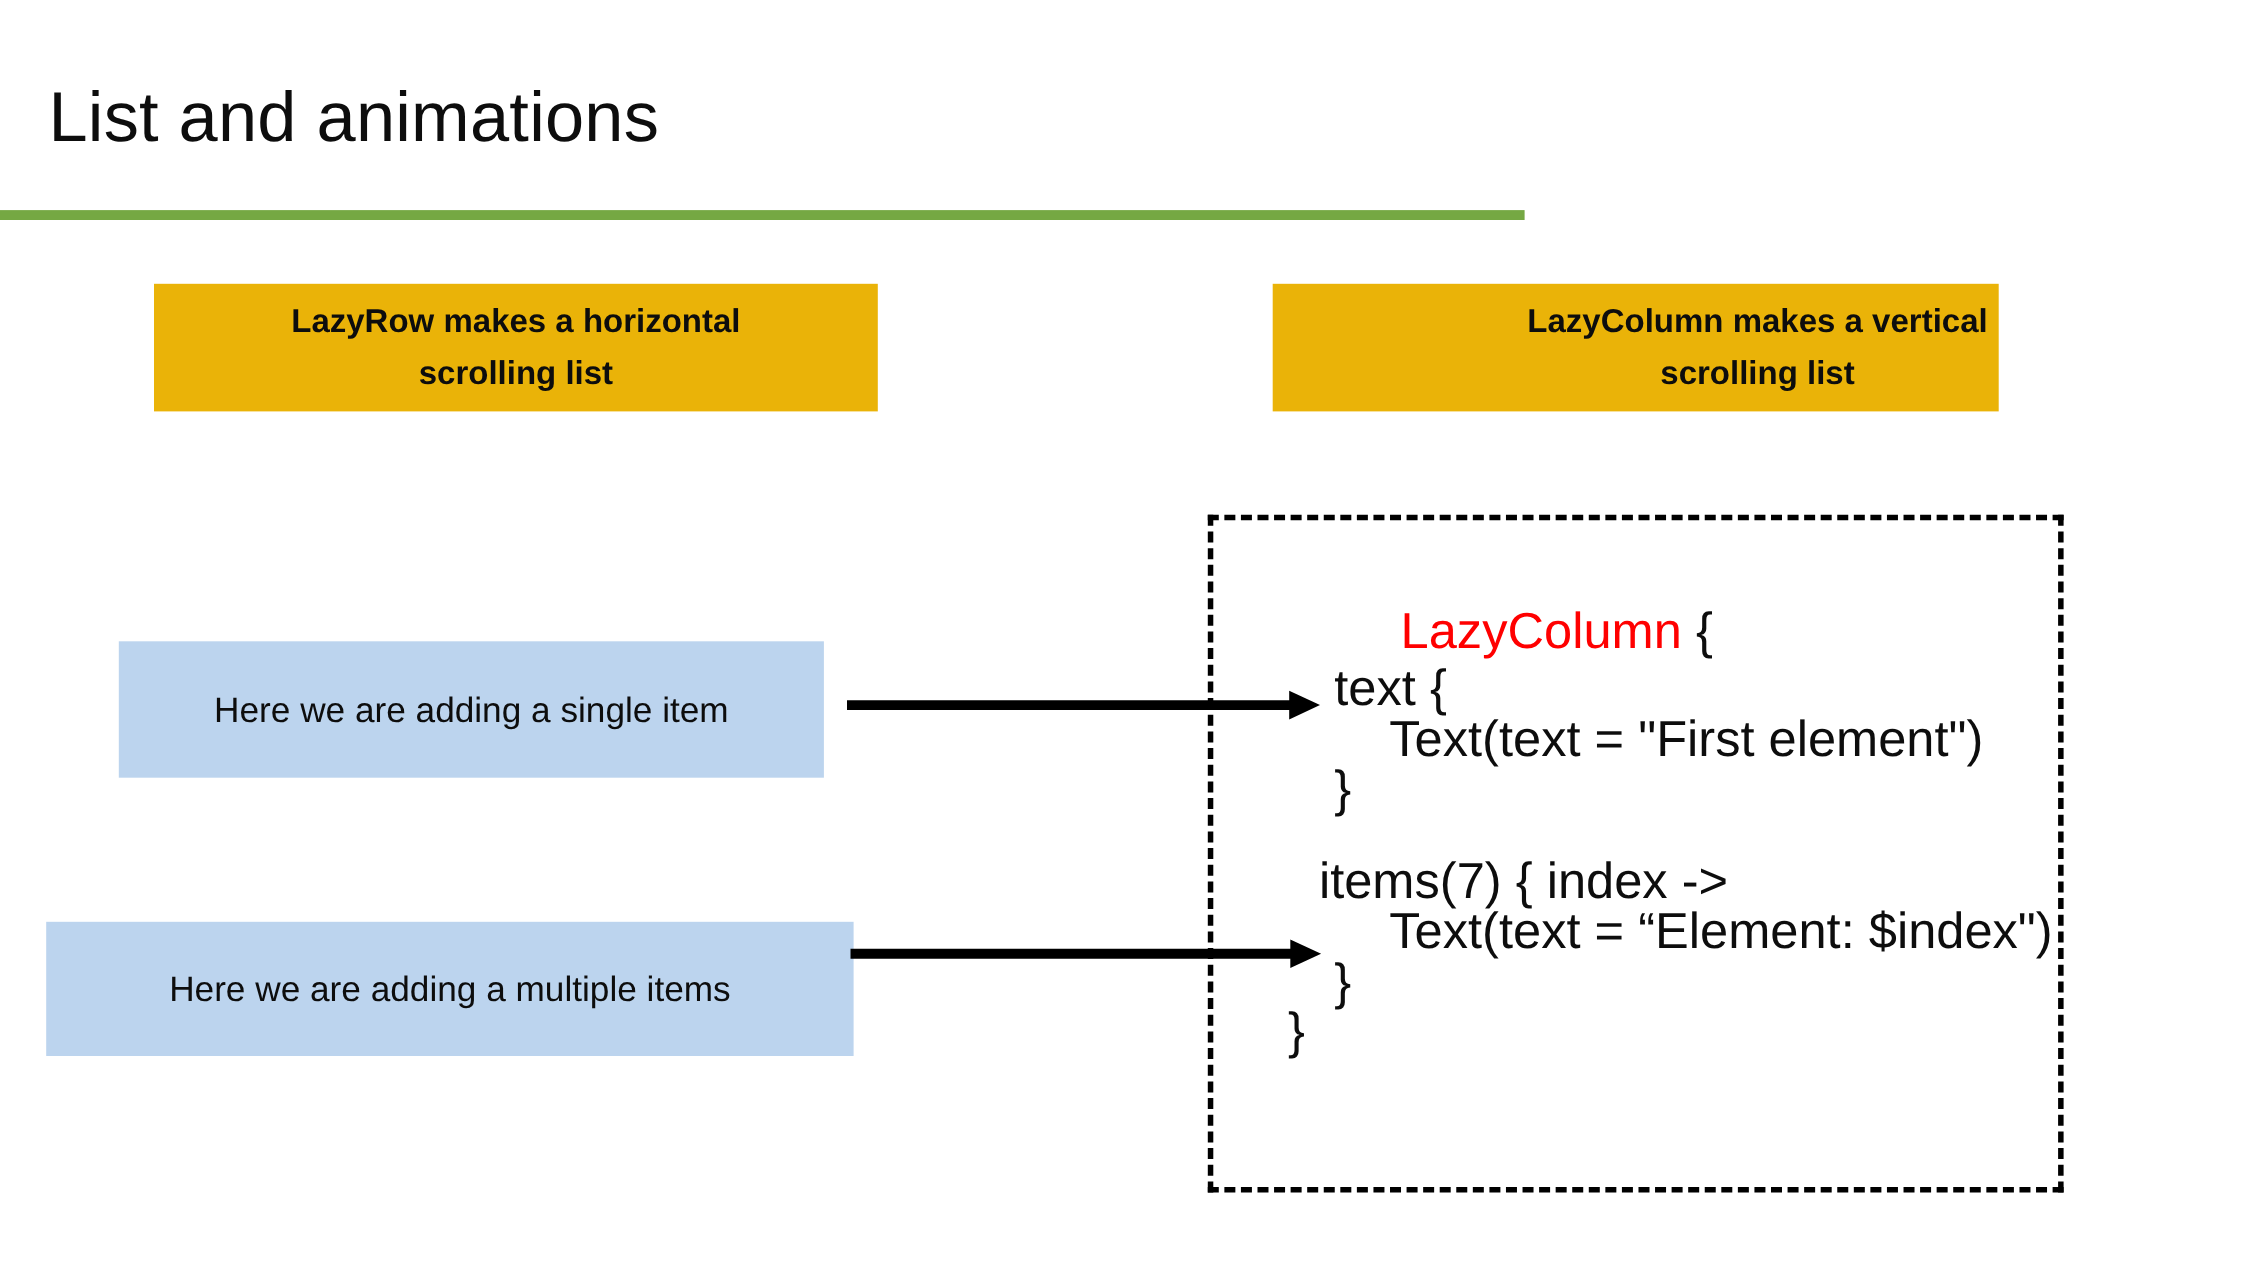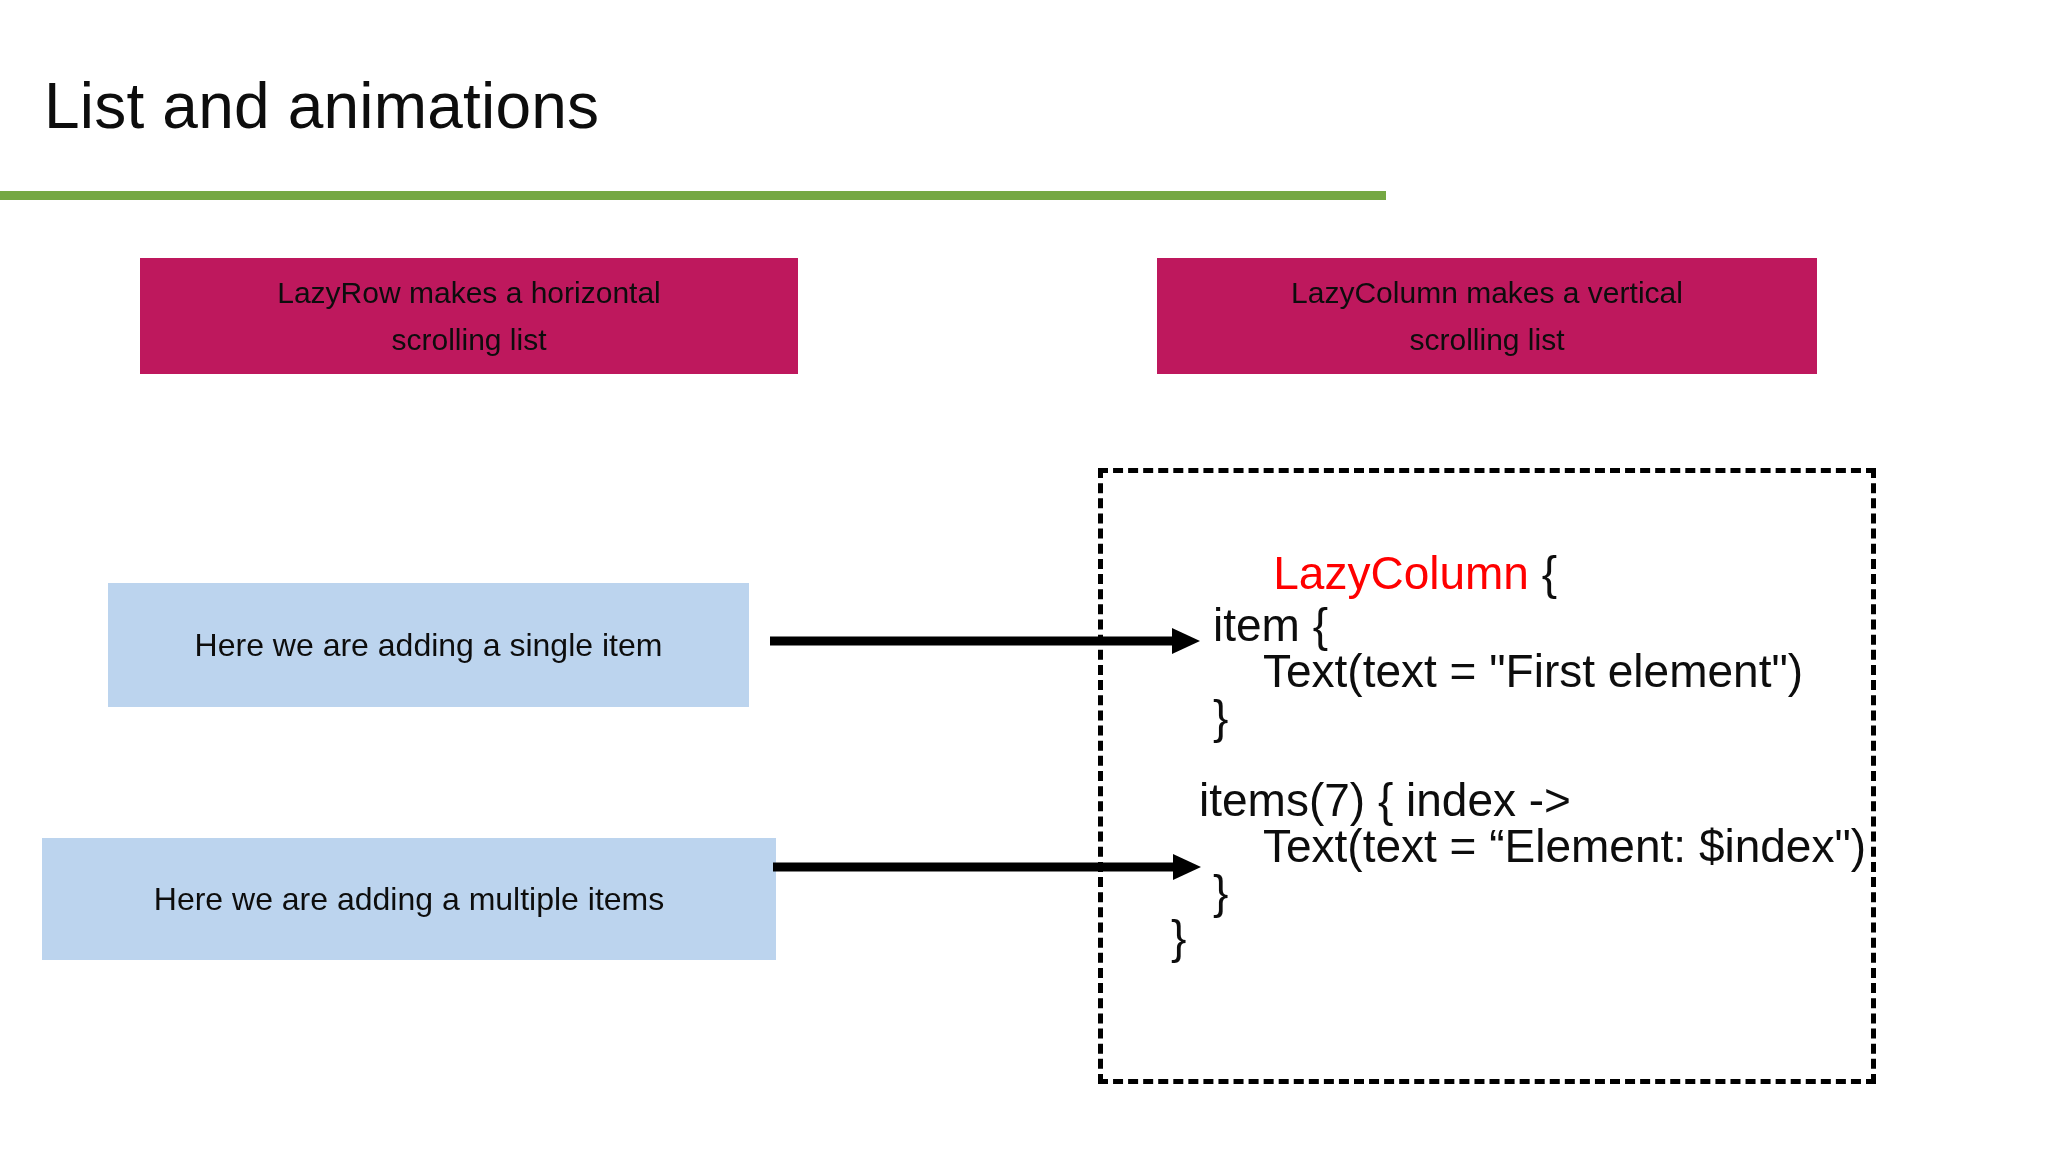--- a/index.html
+++ b/index.html
@@ -40,44 +40,46 @@
     left: 0px;
     top: 191px;
     width: 1386px;
     height: 9px;
     background: #75A843;
   }
 
   
   .green-box {
     position: absolute;
-    background: #be185d;
+    background: #eab308;
     color: #0d0d0d;
     font-size: 30px;
     line-height: 47px;
     text-align: center;
     display: flex;
     align-items: center;
     justify-content: center;
     box-sizing: border-box;
     padding: 0 10px;
+    font-weight: bold;
   }
   .green-box .gb-text { display: block; }
 
   #green-left {
     left: 140px;
     top: 258px;
     width: 658px;
     height: 116px;
   }
   #green-right {
     left: 1157px;
     top: 258px;
     width: 660px;
     height: 116px;
+    justify-content: flex-end;
   }
 
   
   .blue-box {
     position: absolute;
     background: #BCD4EE;
     color: #0d0d0d;
     font-size: 32px;
     line-height: 40px;
     display: flex;
@@ -186,21 +188,21 @@
     <span>Here we are adding a multiple items</span>
   </div>
 
   <div class="code-panel">
     <div class="code-lines">
 
       <div class="code-line" id="cl-0">
         <span class="kw" style="color:#FF0000">LazyColumn</span><span class="punct"> {</span>
       </div>
 
-      <div class="code-line" id="cl-1">item {</div>
+      <div class="code-line" id="cl-1">text {</div>
 
       <div class="code-line" id="cl-2">Text(text = "First element")</div>
 
       <div class="code-line" id="cl-3">}</div>
 
       <div class="code-line" id="cl-4">items(7) { index -&gt;</div>
 
       <div class="code-line" id="cl-5">Text(text = “Element: $index")</div>
 
       <div class="code-line" id="cl-6">}</div>

